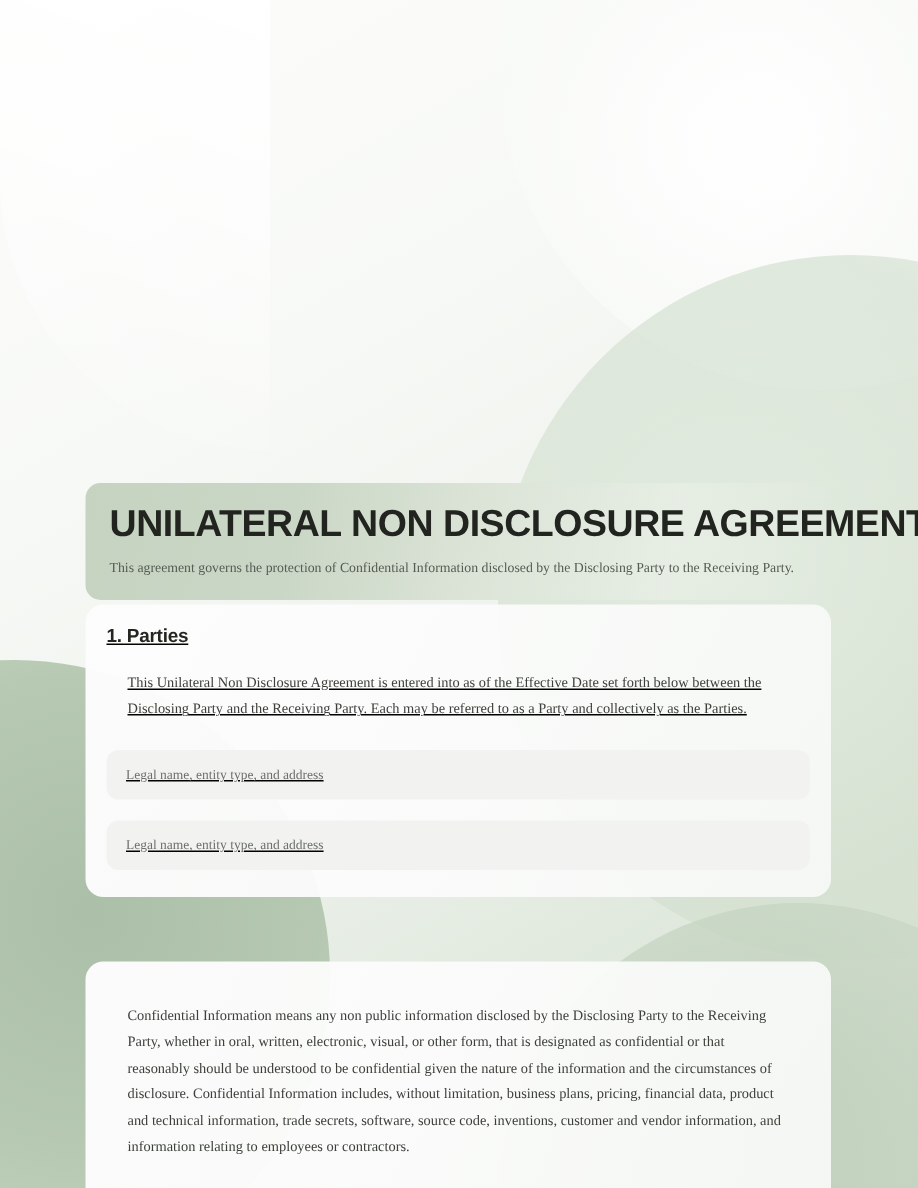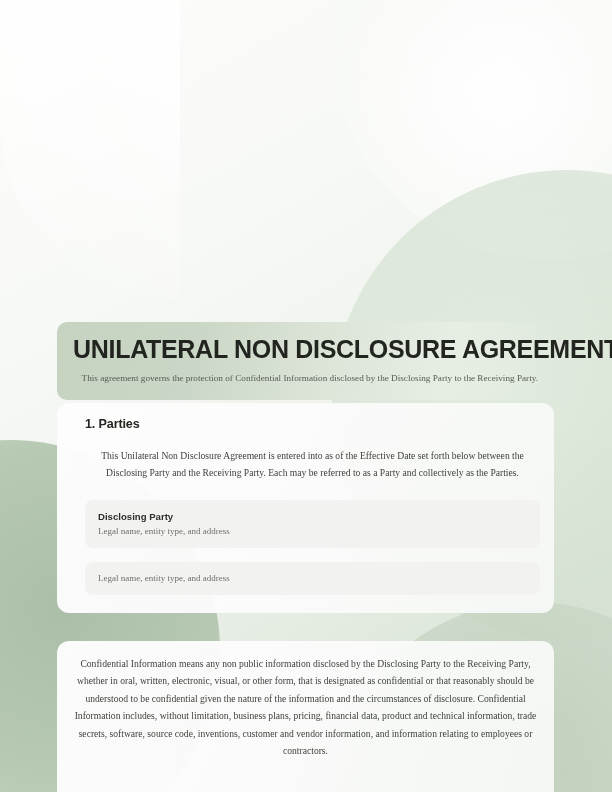--- a/index.html
+++ b/index.html
@@ -118,21 +118,20 @@
     margin: 0 0 9px 0;
     white-space: nowrap;
   }
   .doc-subtitle {
     font-family: "Liberation Serif", serif;
     font-size: 9.2px;
     line-height: 1.5;
     color: #565b54;
     margin: 0;
     max-width: 470px;
-    text-align: right;
   }
 
   
   .card {
     position: absolute;
     left: 57px;
     width: 497px;
     border-radius: 12px;
     box-sizing: border-box;
     background: rgba(252,253,252,.93);
@@ -149,28 +148,29 @@
     font-size: 12.6px;
     color: #24261f;
     margin: 0 0 16px 0;
     letter-spacing: -.15px;
   }
   .body-text {
     font-family: "Liberation Serif", serif;
     font-size: 9.6px;
     line-height: 1.82;
     color: #3d403a;
-    margin: 0;
-    text-align: center;
+    margin: 14px;
+    text-align: left;
   }
 
   
   #parties-card {
     top: 103px;
-    padding: 14px 14px 18px 28px;
+    padding: 14px 14px 18px 14px;
+    text-decoration: underline;
   }
   .party-field {
     margin-top: 14px;
     background: #f2f3f1;
     border-radius: 8px;
     padding: 11px 13px 12px 13px;
   }
   .party-field:first-of-type { margin-top: 18px; }
   .party-label {
     font-family: "Liberation Sans", sans-serif;
@@ -209,21 +209,20 @@
     <div class="header-banner">
       <h1 class="doc-title">UNILATERAL NON DISCLOSURE AGREEMENT</h1>
       <p class="doc-subtitle">This agreement governs the protection of Confidential Information disclosed by the Disclosing Party to the Receiving Party.</p>
     </div>
 
     <div class="card card-white" id="parties-card">
       <h2 class="section-heading">1. Parties</h2>
       <p class="body-text">This Unilateral Non Disclosure Agreement is entered into as of the Effective Date set forth below between the Disclosing Party and the Receiving Party. Each may be referred to as a Party and collectively as the Parties.</p>
 
       <div class="party-field">
-        <p class="party-label">Disclosing Party</p>
         <p class="party-placeholder">Legal name, entity type, and address</p>
       </div>
 
       <div class="party-field">
         <p class="party-placeholder">Legal name, entity type, and address</p>
       </div>
     </div>
 
     <div class="card card-white" id="definition-card">
       <p class="body-text">Confidential Information means any non public information disclosed by the Disclosing Party to the Receiving Party, whether in oral, written, electronic, visual, or other form, that is designated as confidential or that reasonably should be understood to be confidential given the nature of the information and the circumstances of disclosure. Confidential Information includes, without limitation, business plans, pricing, financial data, product and technical information, trade secrets, software, source code, inventions, customer and vendor information, and information relating to employees or contractors.</p>

